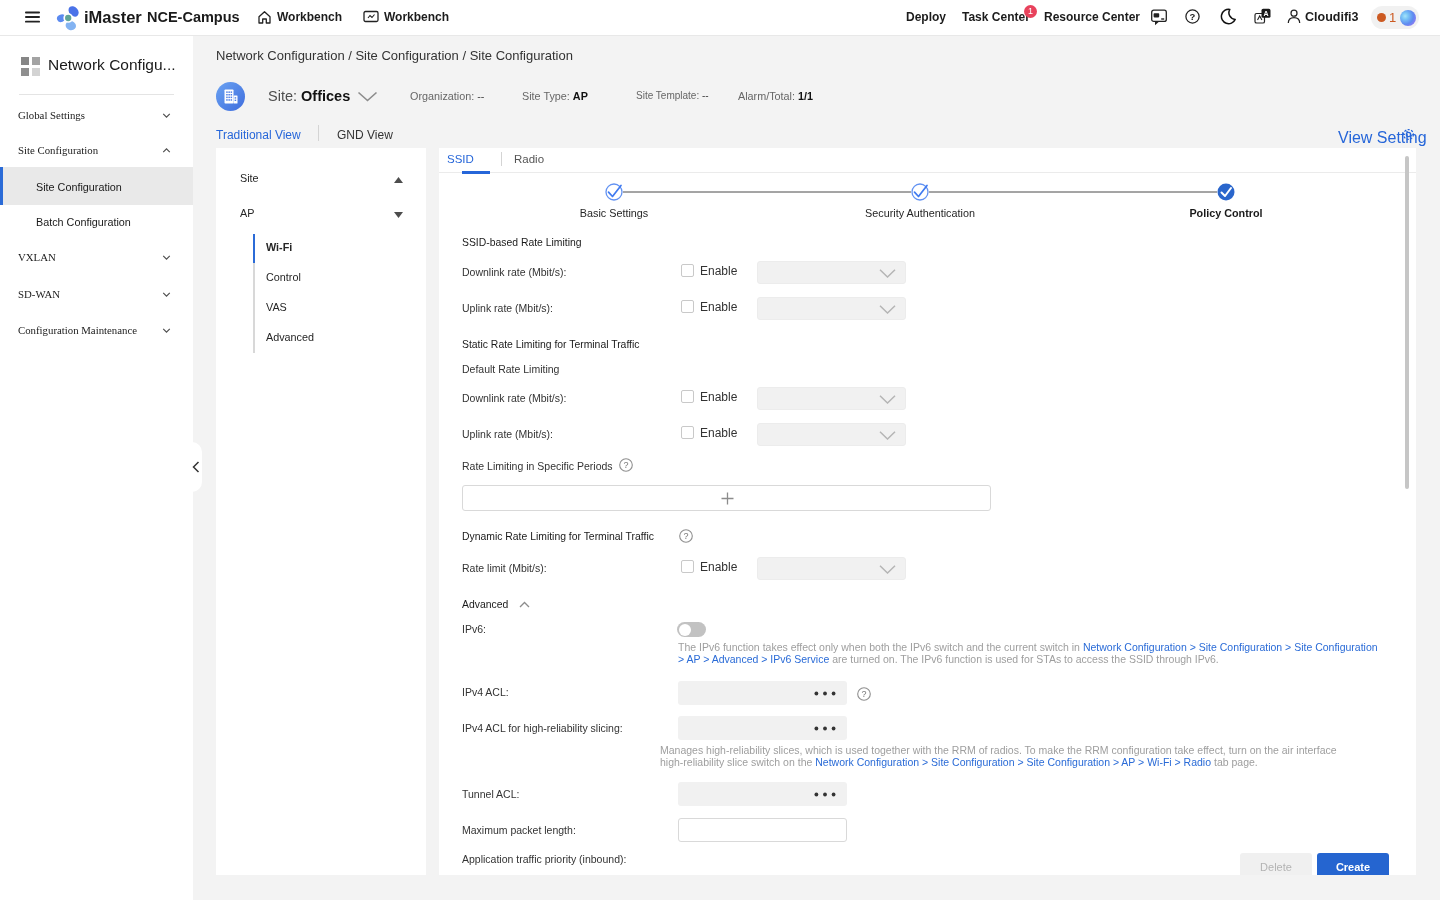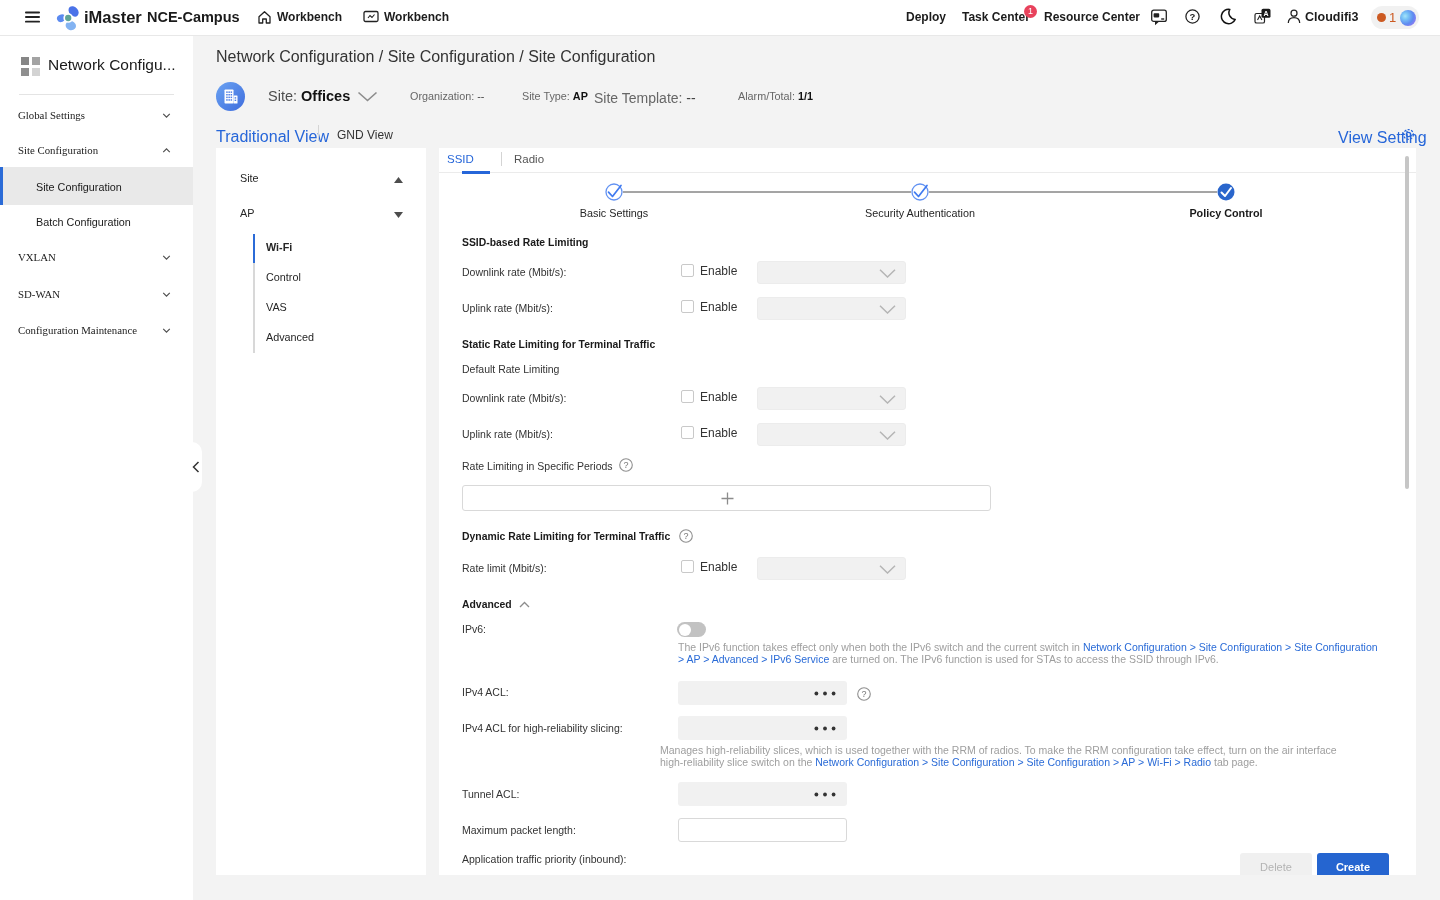--- a/index.html
+++ b/index.html
@@ -17,31 +17,31 @@
 #sbtitle { position:absolute; left:48px; top:20px; font-size:15.5px; color:#1a1a1a; }
 #sbdiv { position:absolute; left:19px; top:58px; width:155px; height:1px; background:#e4e4e4; }
 .mitem { position:absolute; left:18px; font-size:10.8px; color:#1a1a1a; height:20px; line-height:20px;font-family:Liberation Serif, serif; }
 .chev { position:absolute; width:9px; height:9px; }
 .subitem { position:absolute; left:36px; font-size:10.8px; color:#1a1a1a; height:20px; line-height:20px; }
 #selrow { position:absolute; left:0; top:131px; width:193px; height:38px; background:#e9e9e9; }
 #selbar { position:absolute; left:0; top:131px; width:3px; height:38px; background:#2b6bd7; }
 #collapse { position:absolute; left:183px; top:442px; width:19px; height:50px; background:#fff; border-radius:0 10px 10px 0; z-index:21; }
 
 
-#crumb { position:absolute; left:216px; top:48px; font-size:16px; color:#333; }
+#crumb { position:absolute; left:216px; top:48px; font-size:13px; color:#333; }
 #sitecircle { position:absolute; left:216px; top:82px; width:29px; height:29px; border-radius:50%; background:linear-gradient(135deg,#6ba3f2,#3e6cdd); }
 
 
 #treecard { position:absolute; left:216px; top:148px; width:210px; height:727px; background:#fff; }
 #formcard { position:absolute; left:439px; top:148px; width:977px; height:727px; background:#fff; overflow:hidden; }
 
 .t13 { font-size:10.8px; color:#262626; }
 .bold { font-weight:bold; }
 .lbl { position:absolute; font-size:10.5px; color:#333; height:16px; line-height:16px; }
-.h13 { position:absolute; font-size:10.4px; font-weight:bold; color:#1a1a1a; height:16px; line-height:16px; }
+.h13 { position:absolute; font-size:10.4px; font-weight:normal; color:#1a1a1a; height:16px; line-height:16px; }
 .sel { position:absolute; width:149px; height:23px; background:#f1f1f1; border:1px solid #ececec; border-radius:3px; }
 .sel svg { position:absolute; right:9px; top:7px; }
 .cb { position:absolute; width:13px; height:13px; background:#fff; border:1px solid #c9c9c9; border-radius:2px; }
 .enable { position:absolute; font-size:12px; color:#333; height:16px; line-height:16px; }
 .aclin { position:absolute; width:169px; height:24px; background:#f1f1f1; border-radius:3px; }
 .qicon { position:absolute; width:14px; height:14px; }
 .helptx { position:absolute; font-size:10.5px; line-height:12px; color:#9e9e9e; white-space:nowrap; }
 .helptx a { color:#2a6bd7; text-decoration:none; }
 </style>
 </head>
@@ -175,24 +175,24 @@
       </g>
     </svg>
   </div>
   <div class="abs" style="left:268px;top:88px;font-size:14.5px;color:#4d4d4d">Site: <span style="color:#111;font-weight:bold">Offices</span></div>
   <svg class="abs" style="left:357px;top:91px" width="21" height="11" viewBox="0 0 21 11" fill="none" stroke="#8c8c8c" stroke-width="1.6">
       <path d="M1.5 1.5 L10.5 9.5 L19.5 1.5"></path>
     </svg>
 
   <div class="abs" style="left:410px;top:90px;font-size:10.8px;color:#666">Organization: <span style="color:#444">--</span></div>
   <div class="abs" style="left:522px;top:90px;font-size:10.8px;color:#666">Site Type: <span style="color:#111;font-weight:bold">AP</span></div>
-  <div class="abs" style="left:594px;top:90px;font-size:14px;color:#666">Site Template: <span style="color:#444">--</span></div>
+  <div class="abs" style="left:636px;top:90px;font-size:10px;color:#666">Site Template: <span style="color:#444">--</span></div>
   <div class="abs" style="left:738px;top:90px;font-size:10.8px;color:#666">Alarm/Total: <span style="color:#111;font-weight:bold">1/1</span></div>
 
-  <div class="abs" style="left:216px;top:128px;font-size:16px;color:#2666d9">Traditional View</div>
+  <div class="abs" style="left:216px;top:128px;font-size:12px;color:#2666d9">Traditional View</div>
   <div class="abs" style="left:318px;top:125px;width:1px;height:16px;background:#d4d4d4"></div>
   <div class="abs" style="left:337px;top:128px;font-size:12px;color:#333">GND View</div>
   <div class="abs" style="left:1338px;top:129px;font-size:16px;color:#2666d9">View Setting</div>
   <svg class="abs" style="left:1402px;top:128px" width="13" height="13" viewBox="0 0 13 13" fill="none" stroke="#2666d9" stroke-width="1.2">
     <circle cx="6.5" cy="6.5" r="2.2"></circle>
     <circle cx="6.5" cy="6.5" r="4.9" stroke-dasharray="2.2 1.4"></circle>
   </svg>
 
   <div id="treecard">
     <div class="abs t13" style="left:24px;top:24px">Site</div>

